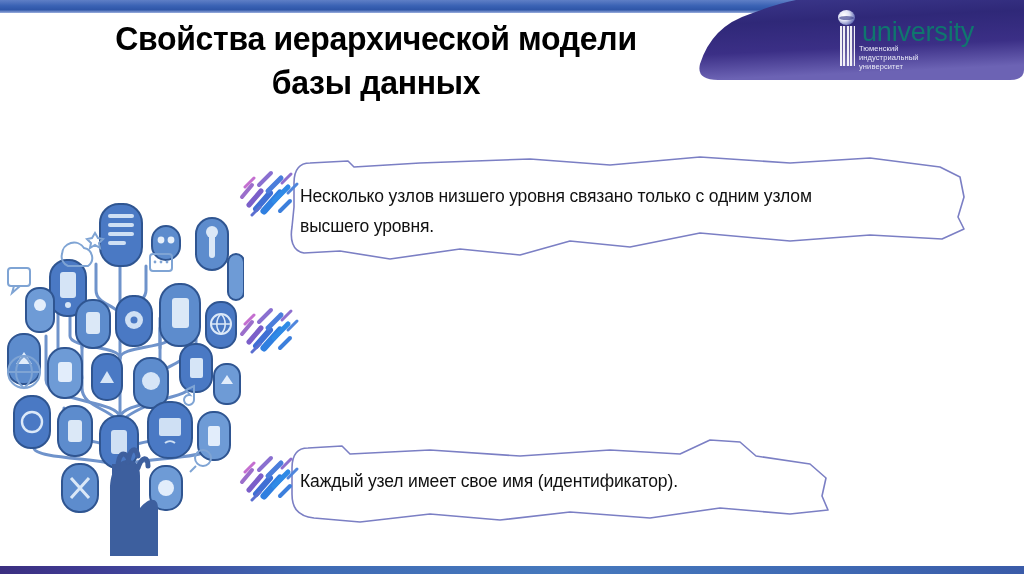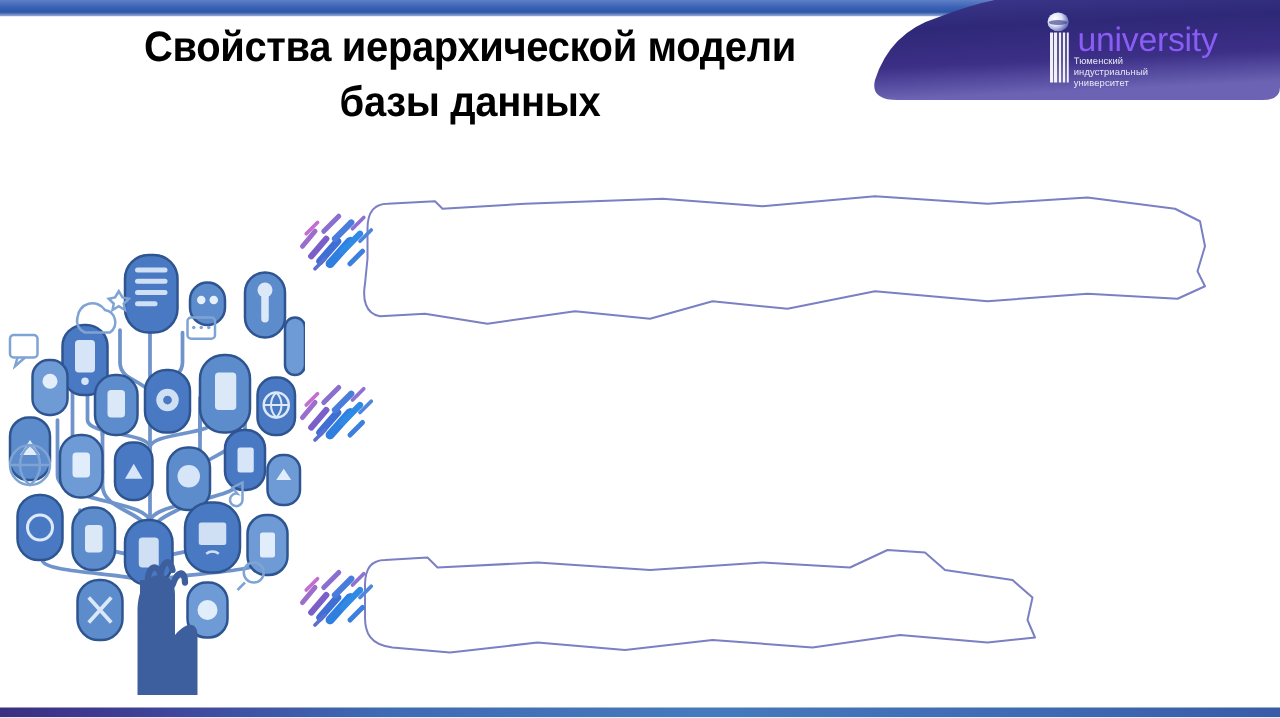--- a/index.html
+++ b/index.html
@@ -98,21 +98,21 @@
     top: 6px;
     width: 15px;
     height: 4px;
     border-radius: 50%;
     background: rgba(60,64,140,0.65);
   }
   .logo-word {
     position: absolute;
     left: 26px;
     top: 10px;
-    color: #8b5cf6;
+    color: #0f766e;
     font-size: 27px;
     line-height: 28px;
     font-weight: normal;
     letter-spacing: -0.2px;
     font-family: "Liberation Sans", sans-serif;
   }
   .logo-sub {
     position: absolute;
     left: 23px;
     top: 36px;
@@ -341,30 +341,33 @@
     </svg>
   </div>
 
   <div class="callout" id="callout-1">
     <svg class="shape" width="700" height="110" viewBox="0 0 700 110" xmlns="http://www.w3.org/2000/svg">
       <path d="M24,28 C24,14 30,8 40,8 L78,6 L84,12 L150,8 L260,4 L340,10 L430,2
                L520,8 L600,3 L670,12 L690,22 L694,42 L688,62 L694,74 L672,84
                L600,80 L520,86 L430,78 L360,92 L300,86 L250,100 L190,94 L120,104
                L70,96 L34,98 C22,96 20,84 22,72 L24,52 Z" fill="#ffffff" stroke="#7b7fc4" stroke-width="1.6" stroke-linejoin="round"></path>
     </svg>
+    <div class="ctext">Несколько узлов низшего уровня связано только с одним узлом
+высшего уровня.</div>
   </div>
 
 
   <div class="callout" id="callout-3">
     <svg class="shape" width="590" height="90" viewBox="0 0 590 90" xmlns="http://www.w3.org/2000/svg">
       <path d="M22,30 C22,16 28,10 38,10 L72,8 L80,16 L160,12 L250,18 L340,12
                L410,16 L440,2 L470,4 L486,18 L540,26 L556,40 L552,58 L558,72
                L520,76 L450,70 L380,80 L300,74 L230,82 L160,76 L90,84 L44,80
                C26,78 22,68 22,56 Z" fill="#ffffff" stroke="#7b7fc4" stroke-width="1.6" stroke-linejoin="round"></path>
     </svg>
+    <div class="ctext">Каждый  узел имеет свое имя (идентификатор).</div>
   </div>
 
   <div class="splash" id="splash-1">
     <svg width="66" height="54" viewBox="0 0 66 54" xmlns="http://www.w3.org/2000/svg">
       <g stroke-linecap="round">
         <path d="M6,30 l10,-12" stroke="#9b6ecb" stroke-width="4"></path>
         <path d="M13,38 l12,-14" stroke="#7b5fc9" stroke-width="5"></path>
         <path d="M9,20 l9,-9" stroke="#c46fd0" stroke-width="3"></path>
         <path d="M20,42 l14,-16" stroke="#3f6fd4" stroke-width="6"></path>
         <path d="M28,44 l16,-18" stroke="#2f7fe0" stroke-width="7"></path>

